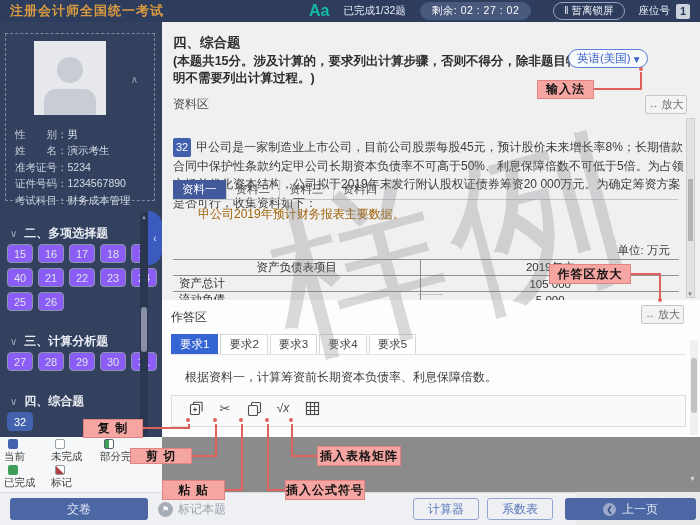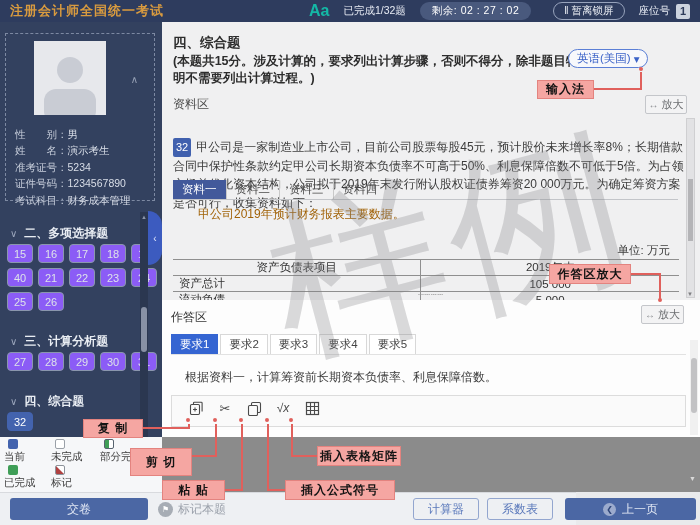--- a/index.html
+++ b/index.html
@@ -341,29 +341,29 @@
 <div class="cdot" style="left:239px; top:418px;"></div>
 <div class="cdot" style="left:265px; top:418px;"></div>
 <div class="cdot" style="left:289px; top:418px;"></div>
 <div class="cdot" style="left:639px; top:67px;"></div>
 <div class="cdot" style="left:658px; top:298px;"></div>
 
 <div class="callout" style="left:83px; top:419px; width:60px; height:19px;">复 制</div>
 <div class="cline" style="left:143px; top:427px; width:46px; height:2px;"></div>
 <div class="cline" style="left:188px; top:424px; width:2px; height:5px;"></div>
 
-<div class="callout" style="left:130px; top:448px; width:62px; height:28px;">剪 切</div>
+<div class="callout" style="left:130px; top:448px; width:62px; height:16px;">剪 切</div>
 <div class="cline" style="left:192px; top:455px; width:25px; height:2px;"></div>
 <div class="cline" style="left:215px; top:424px; width:2px; height:33px;"></div>
 
 <div class="callout" style="left:162px; top:480px; width:63px; height:20px;">粘 贴</div>
 <div class="cline" style="left:225px; top:489px; width:18px; height:2px;"></div>
 <div class="cline" style="left:241px; top:424px; width:2px; height:67px;"></div>
 
-<div class="callout" style="left:285px; top:480px; width:110px; height:20px;">插入公式符号</div>
+<div class="callout" style="left:285px; top:480px; width:80px; height:20px;">插入公式符号</div>
 <div class="cline" style="left:267px; top:489px; width:18px; height:2px;"></div>
 <div class="cline" style="left:267px; top:424px; width:2px; height:67px;"></div>
 
 <div class="callout" style="left:317px; top:446px; width:84px; height:20px;">插入表格矩阵</div>
 <div class="cline" style="left:293px; top:455px; width:24px; height:2px;"></div>
 <div class="cline" style="left:291px; top:424px; width:2px; height:33px;"></div>
 
 <div class="callout" style="left:537px; top:80px; width:57px; height:19px;">输入法</div>
 <div class="cline" style="left:594px; top:88px; width:48px; height:2px;"></div>
 <div class="cline" style="left:640px; top:72px; width:2px; height:18px;"></div>

